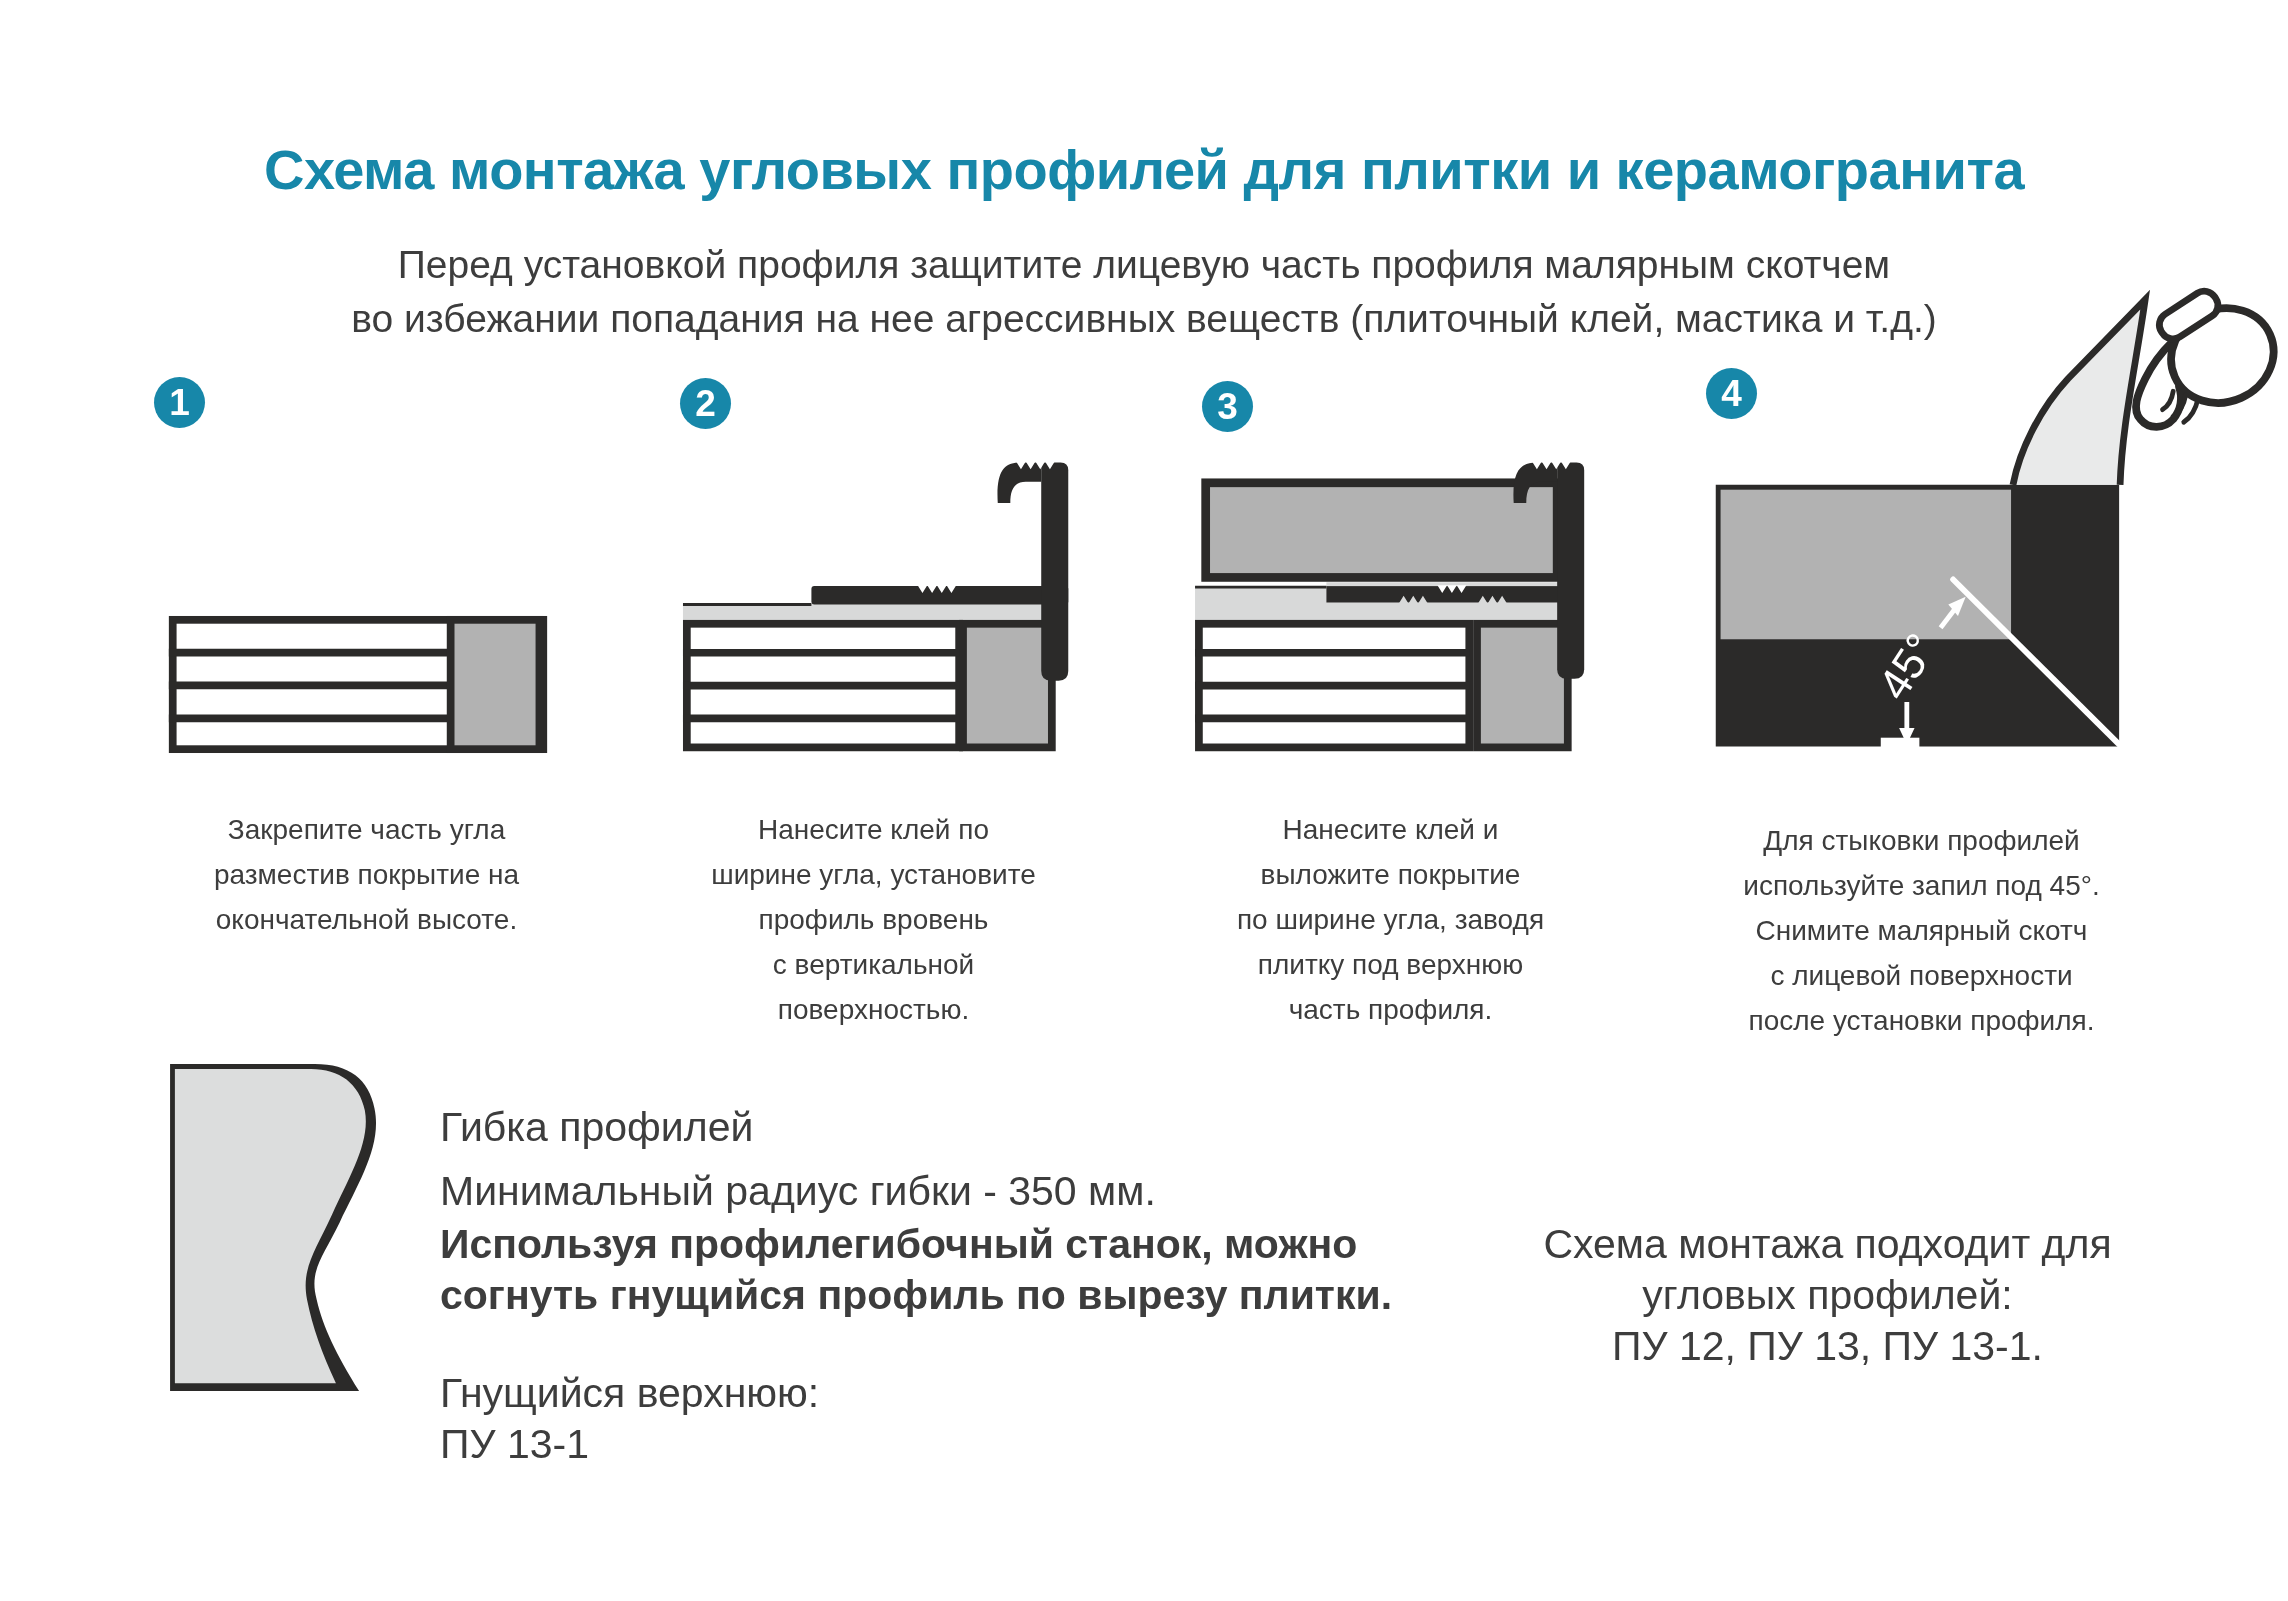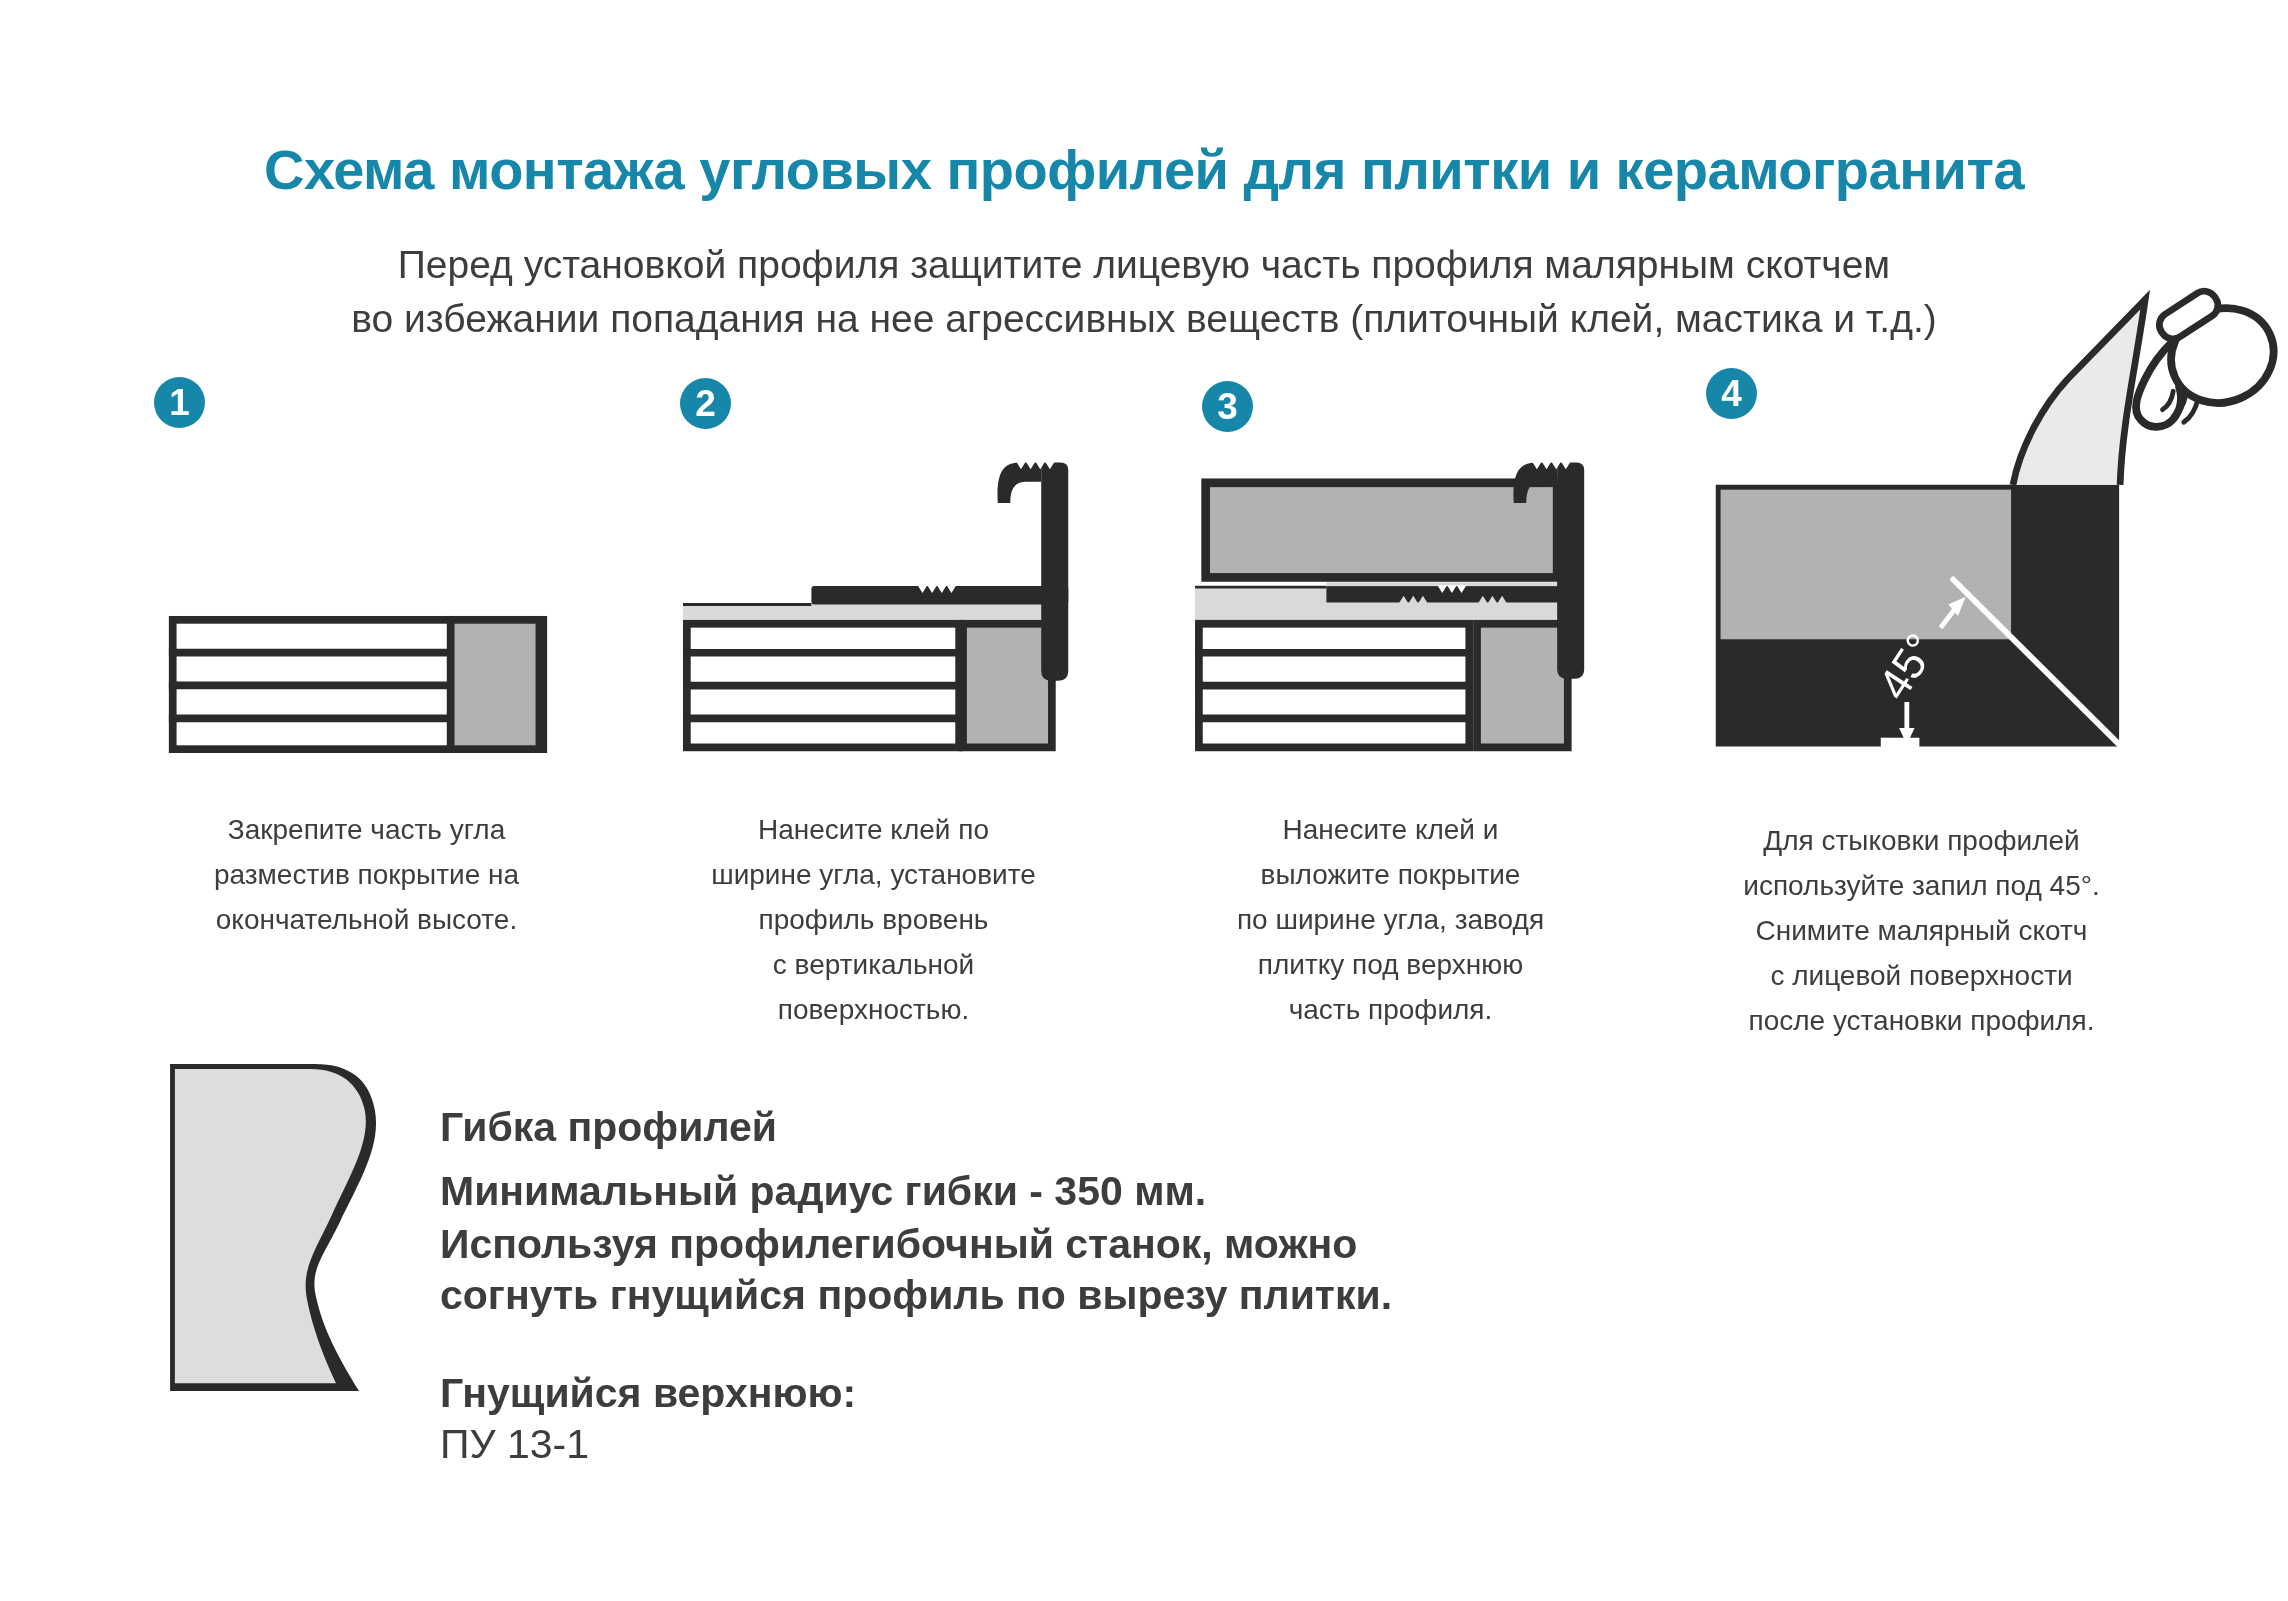--- a/index.html
+++ b/index.html
@@ -18,21 +18,21 @@
   }
   .badge{
     width:51px;height:51px;border-radius:50%;background:var(--teal);
     color:#fff;font-weight:700;font-size:37px;line-height:51px;text-align:center;
   }
   .caption{
     top:807px;width:521px;text-align:center;
     font-size:28px;line-height:45px;color:var(--text);white-space:pre-line;
   }
   .btxt{font-size:41px;line-height:51px;color:var(--text);white-space:pre-line;}
-  .bold{font-weight:700;}
+  .bold{font-weight:400;}
   .suitable{
     left:1538px;top:1219px;width:579px;text-align:center;
     font-size:41px;line-height:51px;color:var(--text);white-space:pre-line;
   }
   .ink{fill:var(--ink);}
   .inkstroke{stroke:var(--ink);}
   svg{display:block;}
 </style>
 </head>
 <body>
@@ -150,15 +150,18 @@
 
   <div class="abs btxt bold" style="left:440px;top:1102px;">Гибка профилей</div>
   <div class="abs btxt bold" style="left:440px;top:1166px;">Минимальный радиус гибки - 350 мм.</div>
   <div class="abs btxt" style="left:440px;top:1219px;font-weight:bold;">Используя профилегибочный станок, можно
 согнуть гнущийся профиль по вырезу плитки.</div>
   <div class="abs btxt" style="left:440px;top:1317px;">
     <span class="bold">Гнущийся верхнюю:</span>
     <span>ПУ 13-1</span>
   </div>
 
+  <div class="abs suitable">Схема монтажа подходит для
+угловых профилей:
+ПУ 12, ПУ 13, ПУ 13-1.</div>
 
 </div>
 
 
 </body></html>

